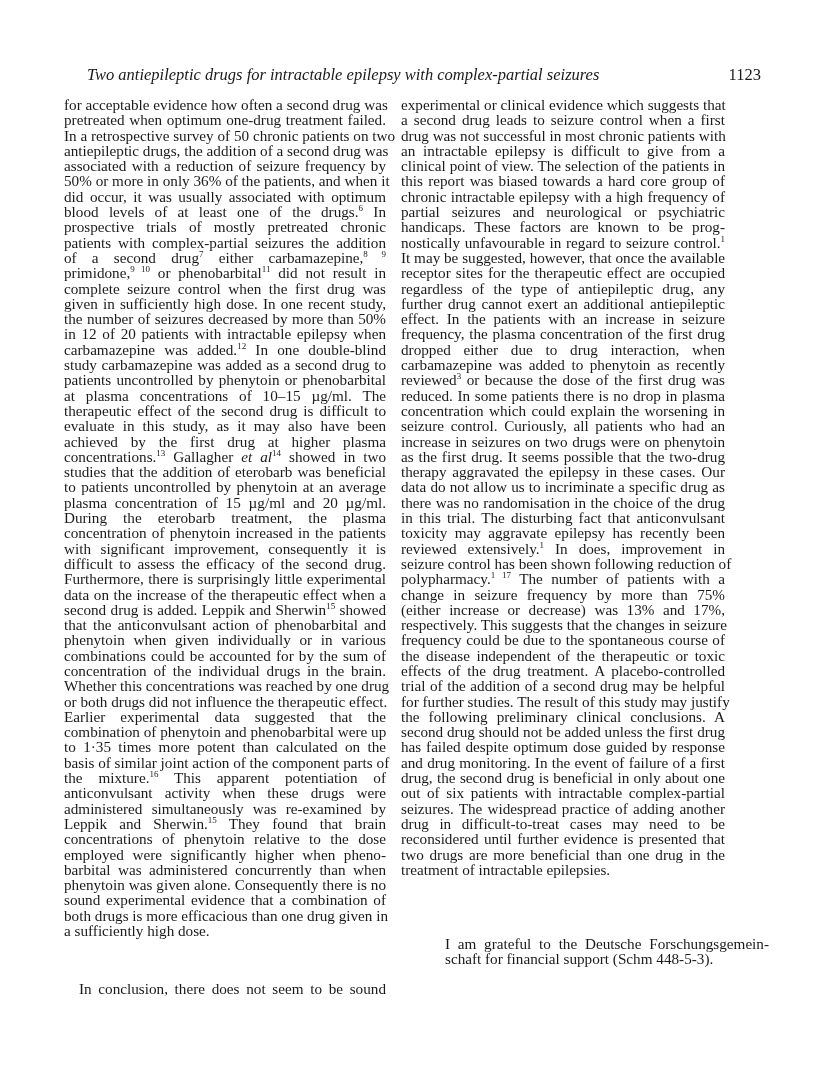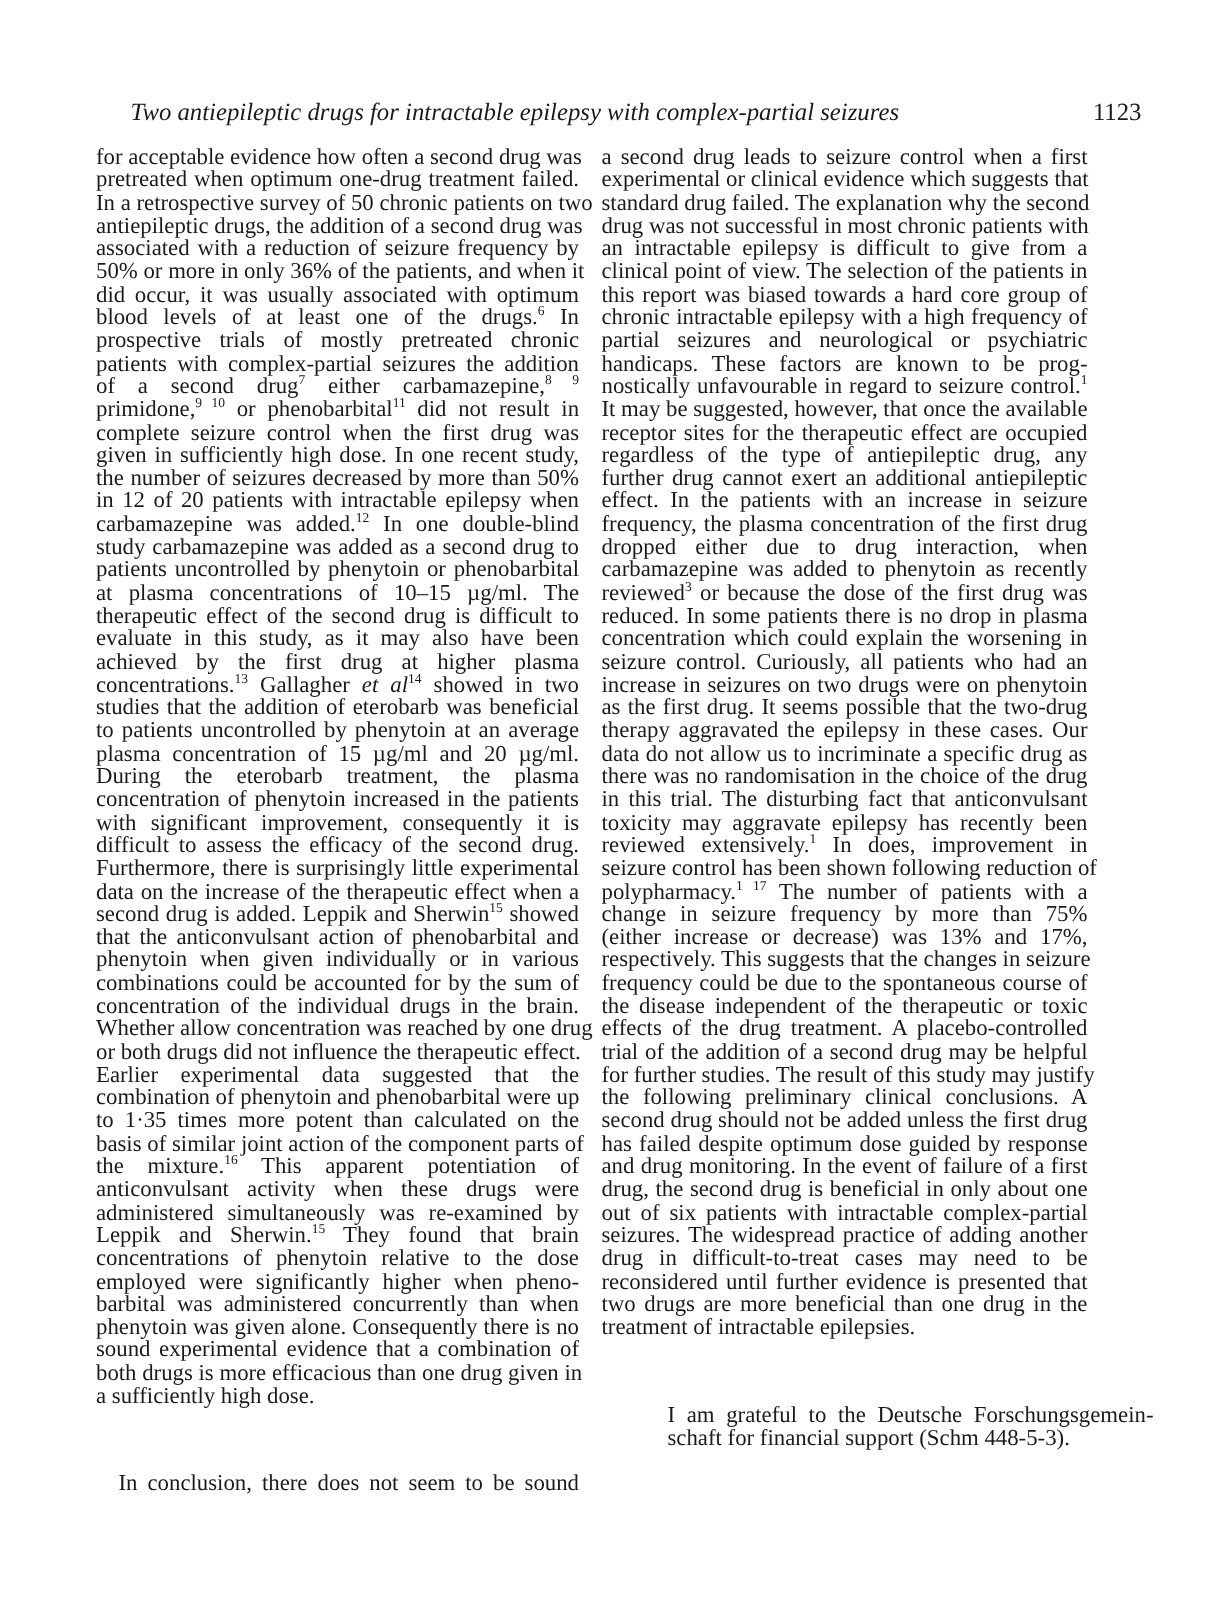--- a/index.html
+++ b/index.html
@@ -59,43 +59,42 @@
     <span class="line"><span>concentration of phenytoin increased in the patients</span></span>
     <span class="line"><span>with significant improvement, consequently it is</span></span>
     <span class="line"><span>difficult to assess the efficacy of the second drug.</span></span>
     <span class="line"><span>Furthermore, there is surprisingly little experimental</span></span>
     <span class="line"><span>data on the increase of the therapeutic effect when a</span></span>
     <span class="line"><span>second drug is added. Leppik and Sherwin</span><sup>15</sup><span> showed</span></span>
     <span class="line"><span>that the anticonvulsant action of phenobarbital and</span></span>
     <span class="line"><span>phenytoin when given individually or in various</span></span>
     <span class="line"><span>combinations could be accounted for by the sum of</span></span>
     <span class="line"><span>concentration of the individual drugs in the brain.</span></span>
-    <span class="line"><span>Whether allow concentration was reached by one drug</span></span>
+    <span class="line"><span>Whether this concentrations was reached by one drug</span></span>
     <span class="line"><span>or both drugs did not influence the therapeutic effect.</span></span>
     <span class="line"><span>Earlier experimental data suggested that the</span></span>
     <span class="line"><span>combination of phenytoin and phenobarbital were up</span></span>
     <span class="line"><span>to 1·35 times more potent than calculated on the</span></span>
     <span class="line"><span>basis of similar joint action of the component parts of</span></span>
     <span class="line"><span>the mixture.</span><sup>16</sup><span> This apparent potentiation of</span></span>
     <span class="line"><span>anticonvulsant activity when these drugs were</span></span>
     <span class="line"><span>administered simultaneously was re-examined by</span></span>
     <span class="line"><span>Leppik and Sherwin.</span><sup>15</sup><span> They found that brain</span></span>
     <span class="line"><span>concentrations of phenytoin relative to the dose</span></span>
     <span class="line"><span>employed were significantly higher when pheno-</span></span>
     <span class="line"><span>barbital was administered concurrently than when</span></span>
     <span class="line"><span>phenytoin was given alone. Consequently there is no</span></span>
     <span class="line"><span>sound experimental evidence that a combination of</span></span>
     <span class="line"><span>both drugs is more efficacious than one drug given in</span></span>
     <span class="line last"><span>a sufficiently high dose.</span></span>
     <span class="line indent"><span>In conclusion, there does not seem to be sound</span></span>
   </div>
 <div class="col col-right">
+    <span class="line"><span>experimental or clinical evidence which suggests that</span></span>
     <span class="line"><span>a second drug leads to seizure control when a first</span></span>
-    <span class="line"><span>experimental or clinical evidence which suggests that</span></span>
-    <span class="line"><span>standard drug failed. The explanation why the second</span></span>
     <span class="line"><span>drug was not successful in most chronic patients with</span></span>
     <span class="line"><span>an intractable epilepsy is difficult to give from a</span></span>
     <span class="line"><span>clinical point of view. The selection of the patients in</span></span>
     <span class="line"><span>this report was biased towards a hard core group of</span></span>
     <span class="line"><span>chronic intractable epilepsy with a high frequency of</span></span>
     <span class="line"><span>partial seizures and neurological or psychiatric</span></span>
     <span class="line"><span>handicaps. These factors are known to be prog-</span></span>
     <span class="line"><span>nostically unfavourable in regard to seizure control.</span><sup>1</sup></span>
     <span class="line"><span>It may be suggested, however, that once the available</span></span>
     <span class="line"><span>receptor sites for the therapeutic effect are occupied</span></span>

